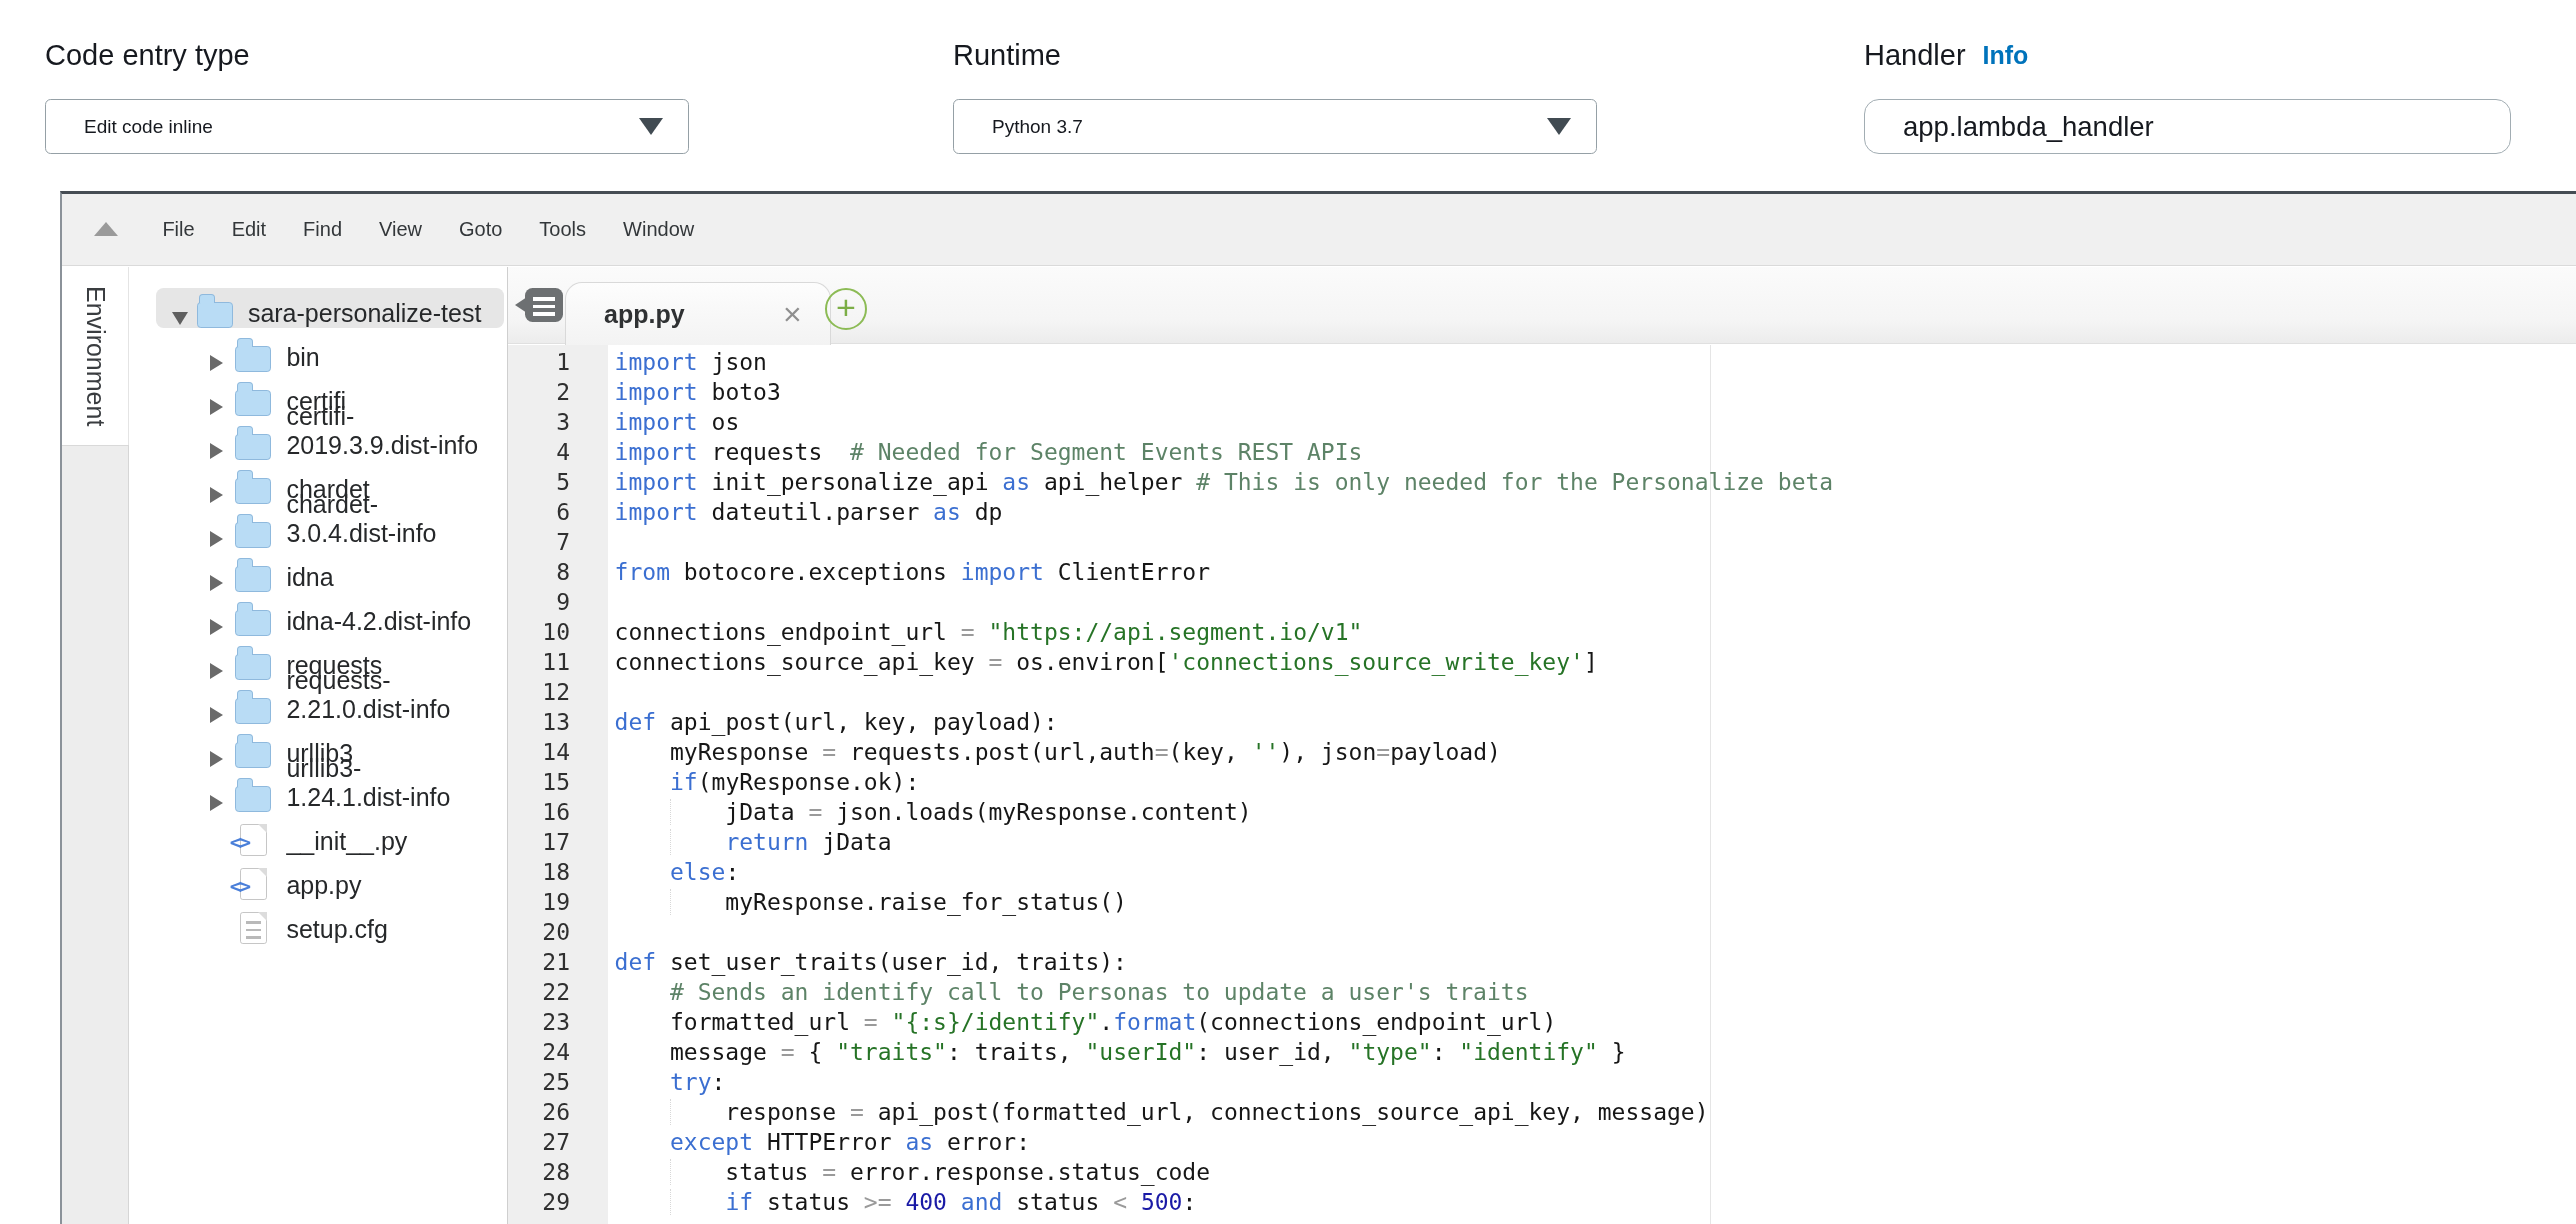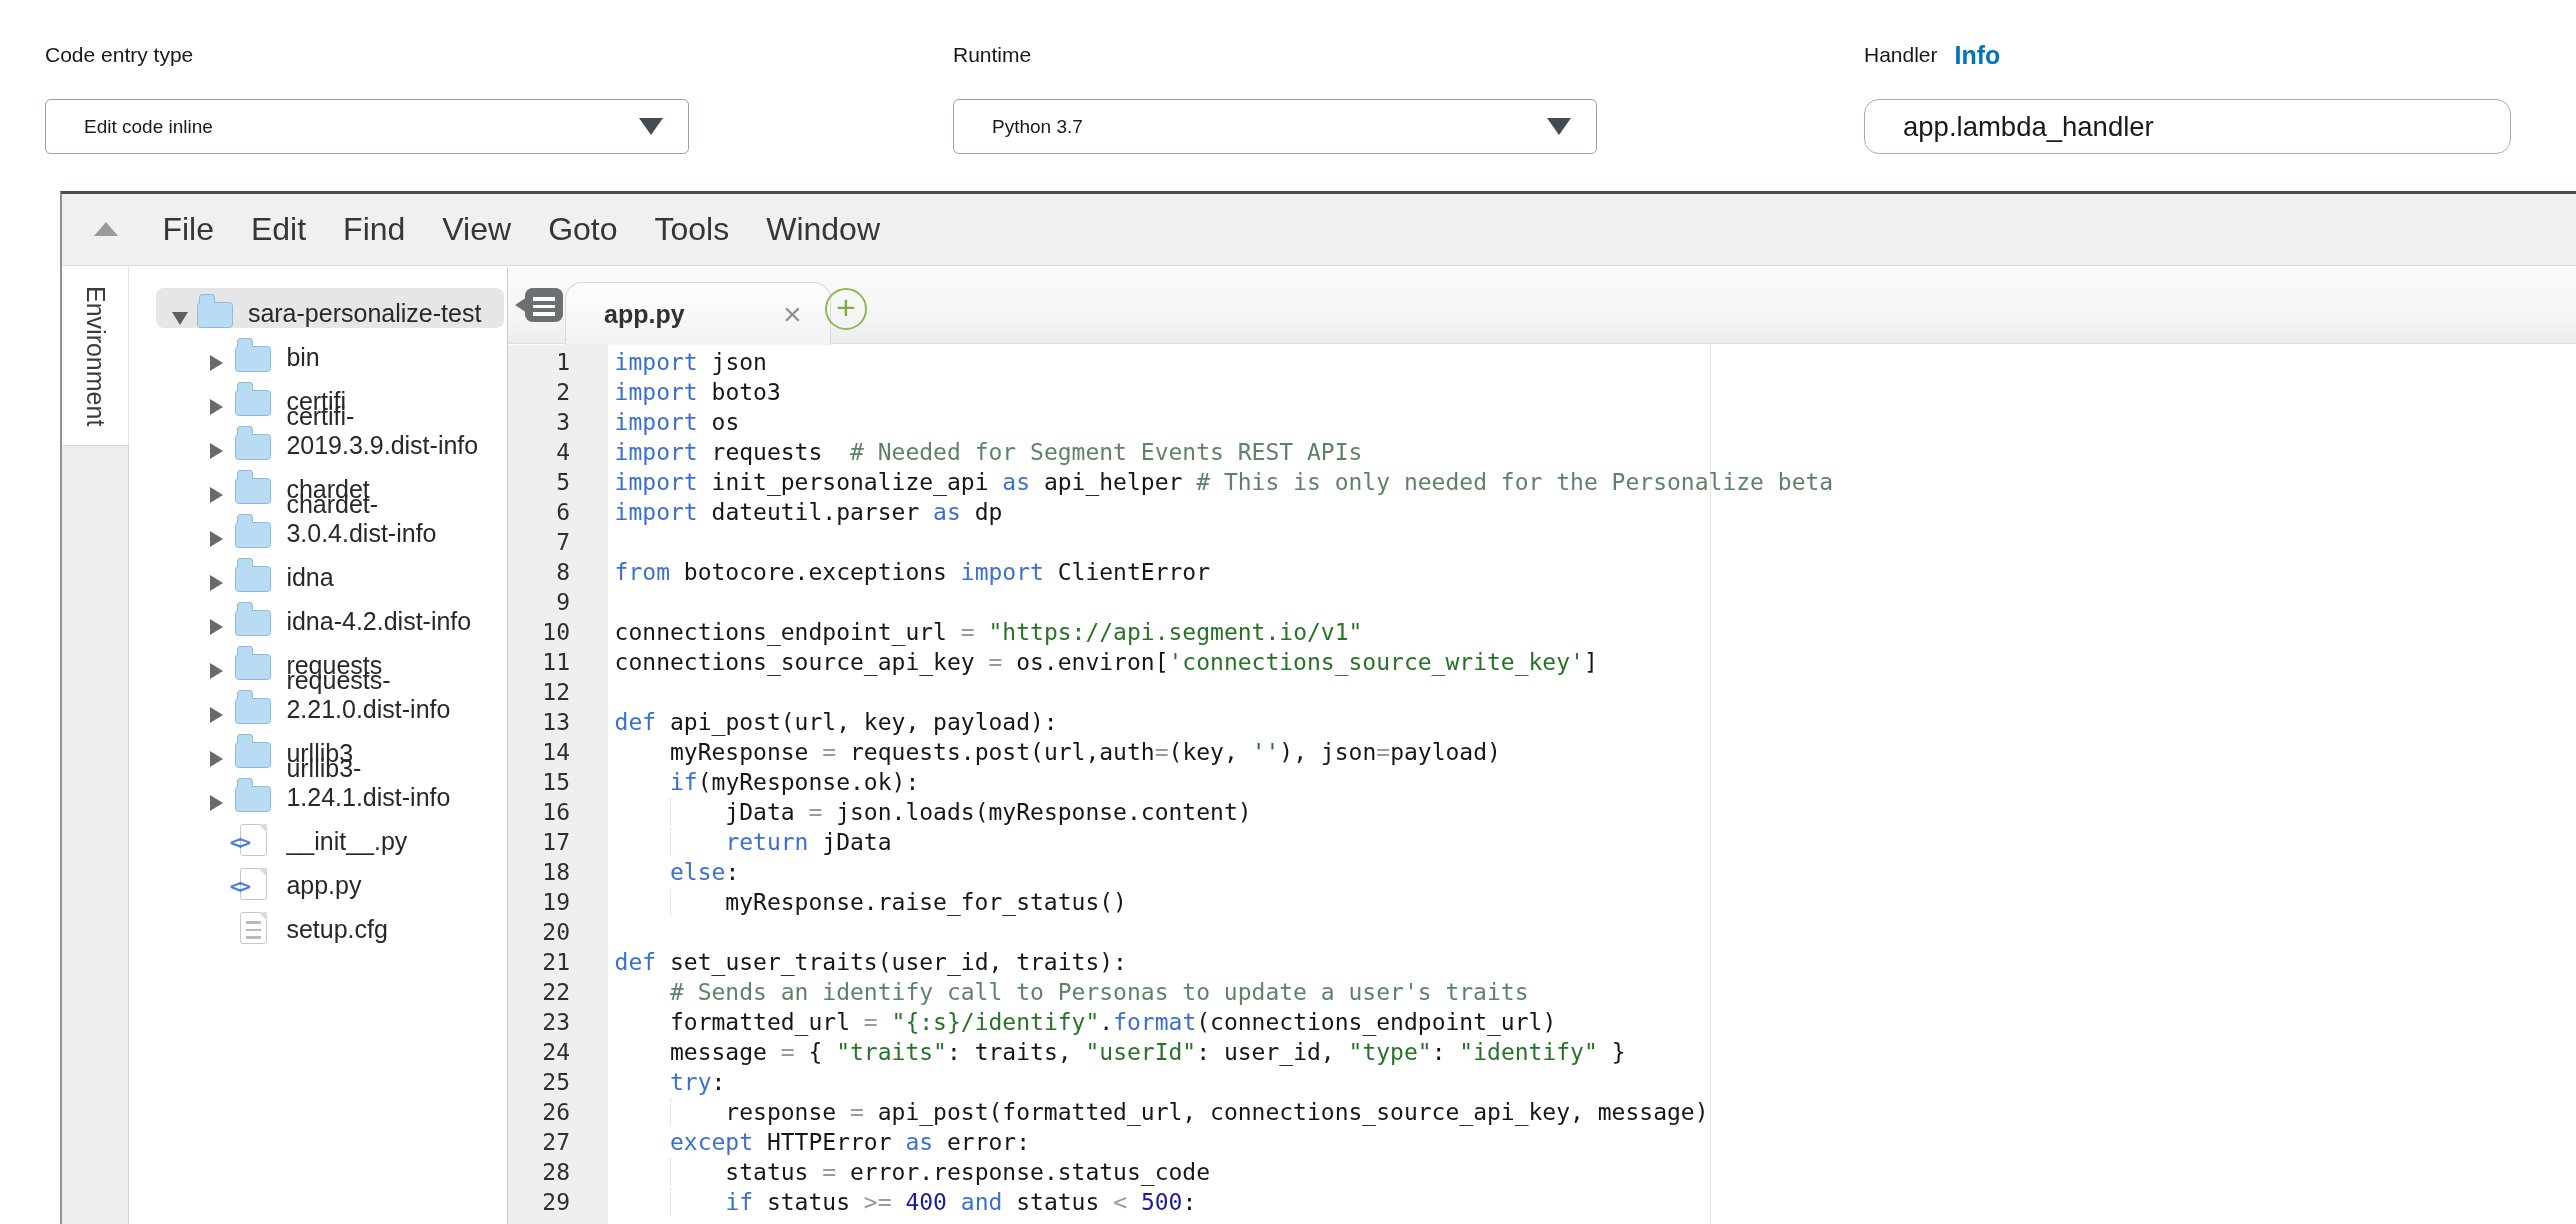--- a/index.html
+++ b/index.html
@@ -7,21 +7,21 @@
     --c-op:#9a9a9a; --c-txt:#161616; --c-info:#0073bb;
   }
   *{box-sizing:border-box;margin:0;padding:0;}
   html,body{width:2576px;height:1225px;overflow:hidden;background:#fff;
     font-family:"Liberation Sans",sans-serif;}
   .page{position:relative;width:2576px;height:1225px;background:#fff;}
 
   
   .field{position:absolute;top:34px;}
   .f1{left:45px;}  .f2{left:953px;}  .f3{left:1864px;}
-  .field .label{font-size:21px;color:#16191f;height:42px;line-height:42px;}
+  .field .label{font-size:29px;color:#16191f;height:42px;line-height:42px;}
   .label-row{display:flex;align-items:center;gap:17px;height:42px;}
   .info-link{color:var(--c-info);font-weight:bold;font-size:25px;text-decoration:none;cursor:pointer;}
   .select{position:relative;margin-top:23px;width:644px;height:55px;border:1.9px solid #95a0a6;
     border-radius:5.7px;background:#fff;display:flex;align-items:center;
     justify-content:space-between;padding:0 25px 0 38px;cursor:pointer;}
   .select .val{font-size:19px;color:#16191f;}
   .caret{width:0;height:0;border-left:12.3px solid transparent;border-right:12.3px solid transparent;
     border-top:17px solid #414b52;}
   .text-input{margin-top:23px;width:647px;height:55px;border:1.9px solid #a2adb3;border-radius:15px;
     background:#fff;font-size:27.5px;color:#16191f;padding:0 0 0 38px;outline:none;
@@ -30,21 +30,21 @@
   
   .editor{position:absolute;left:60px;top:191px;right:0;bottom:0;background:#fff;
     border-top:3.8px solid #464d54;border-left:2.8px solid #8b9299;}
   .menubar{position:absolute;left:0;right:0;top:0;height:72px;background:#f0f0f0;
     border-bottom:0.9px solid #dadada;display:flex;align-items:center;}
   .collapse-btn{margin-left:30px;width:28.4px;height:28.4px;display:flex;align-items:center;
     justify-content:center;cursor:pointer;}
   .tri-up{width:0;height:0;border-left:12.3px solid transparent;border-right:12.3px solid transparent;
     border-bottom:14.2px solid #9a9a9a;}
   .menus{margin-left:42px;display:flex;gap:37px;}
-  .menus .mitem{font-size:32px;color:#33373a;cursor:pointer;}
+  .menus .mitem{font-size:20px;color:#33373a;cursor:pointer;}
 
   .editor-body{position:absolute;left:0;right:0;top:73px;bottom:0;}
 
   
   .side-strip{position:absolute;left:0;top:0;bottom:0;width:67px;}
   .env-tab{position:absolute;left:0;top:0;width:67px;height:178px;background:#fff;
     border-right:0.9px solid #e4e4e4;display:flex;align-items:center;justify-content:center;cursor:pointer;}
   .env-tab span{writing-mode:vertical-rl;font-size:25px;color:#3a3d40;}
   .strip-rest{position:absolute;left:0;top:178px;right:0;bottom:0;background:#ededed;
     border-right:0.9px solid #d6d6d6;border-top:0.9px solid #d9d9d9;}

